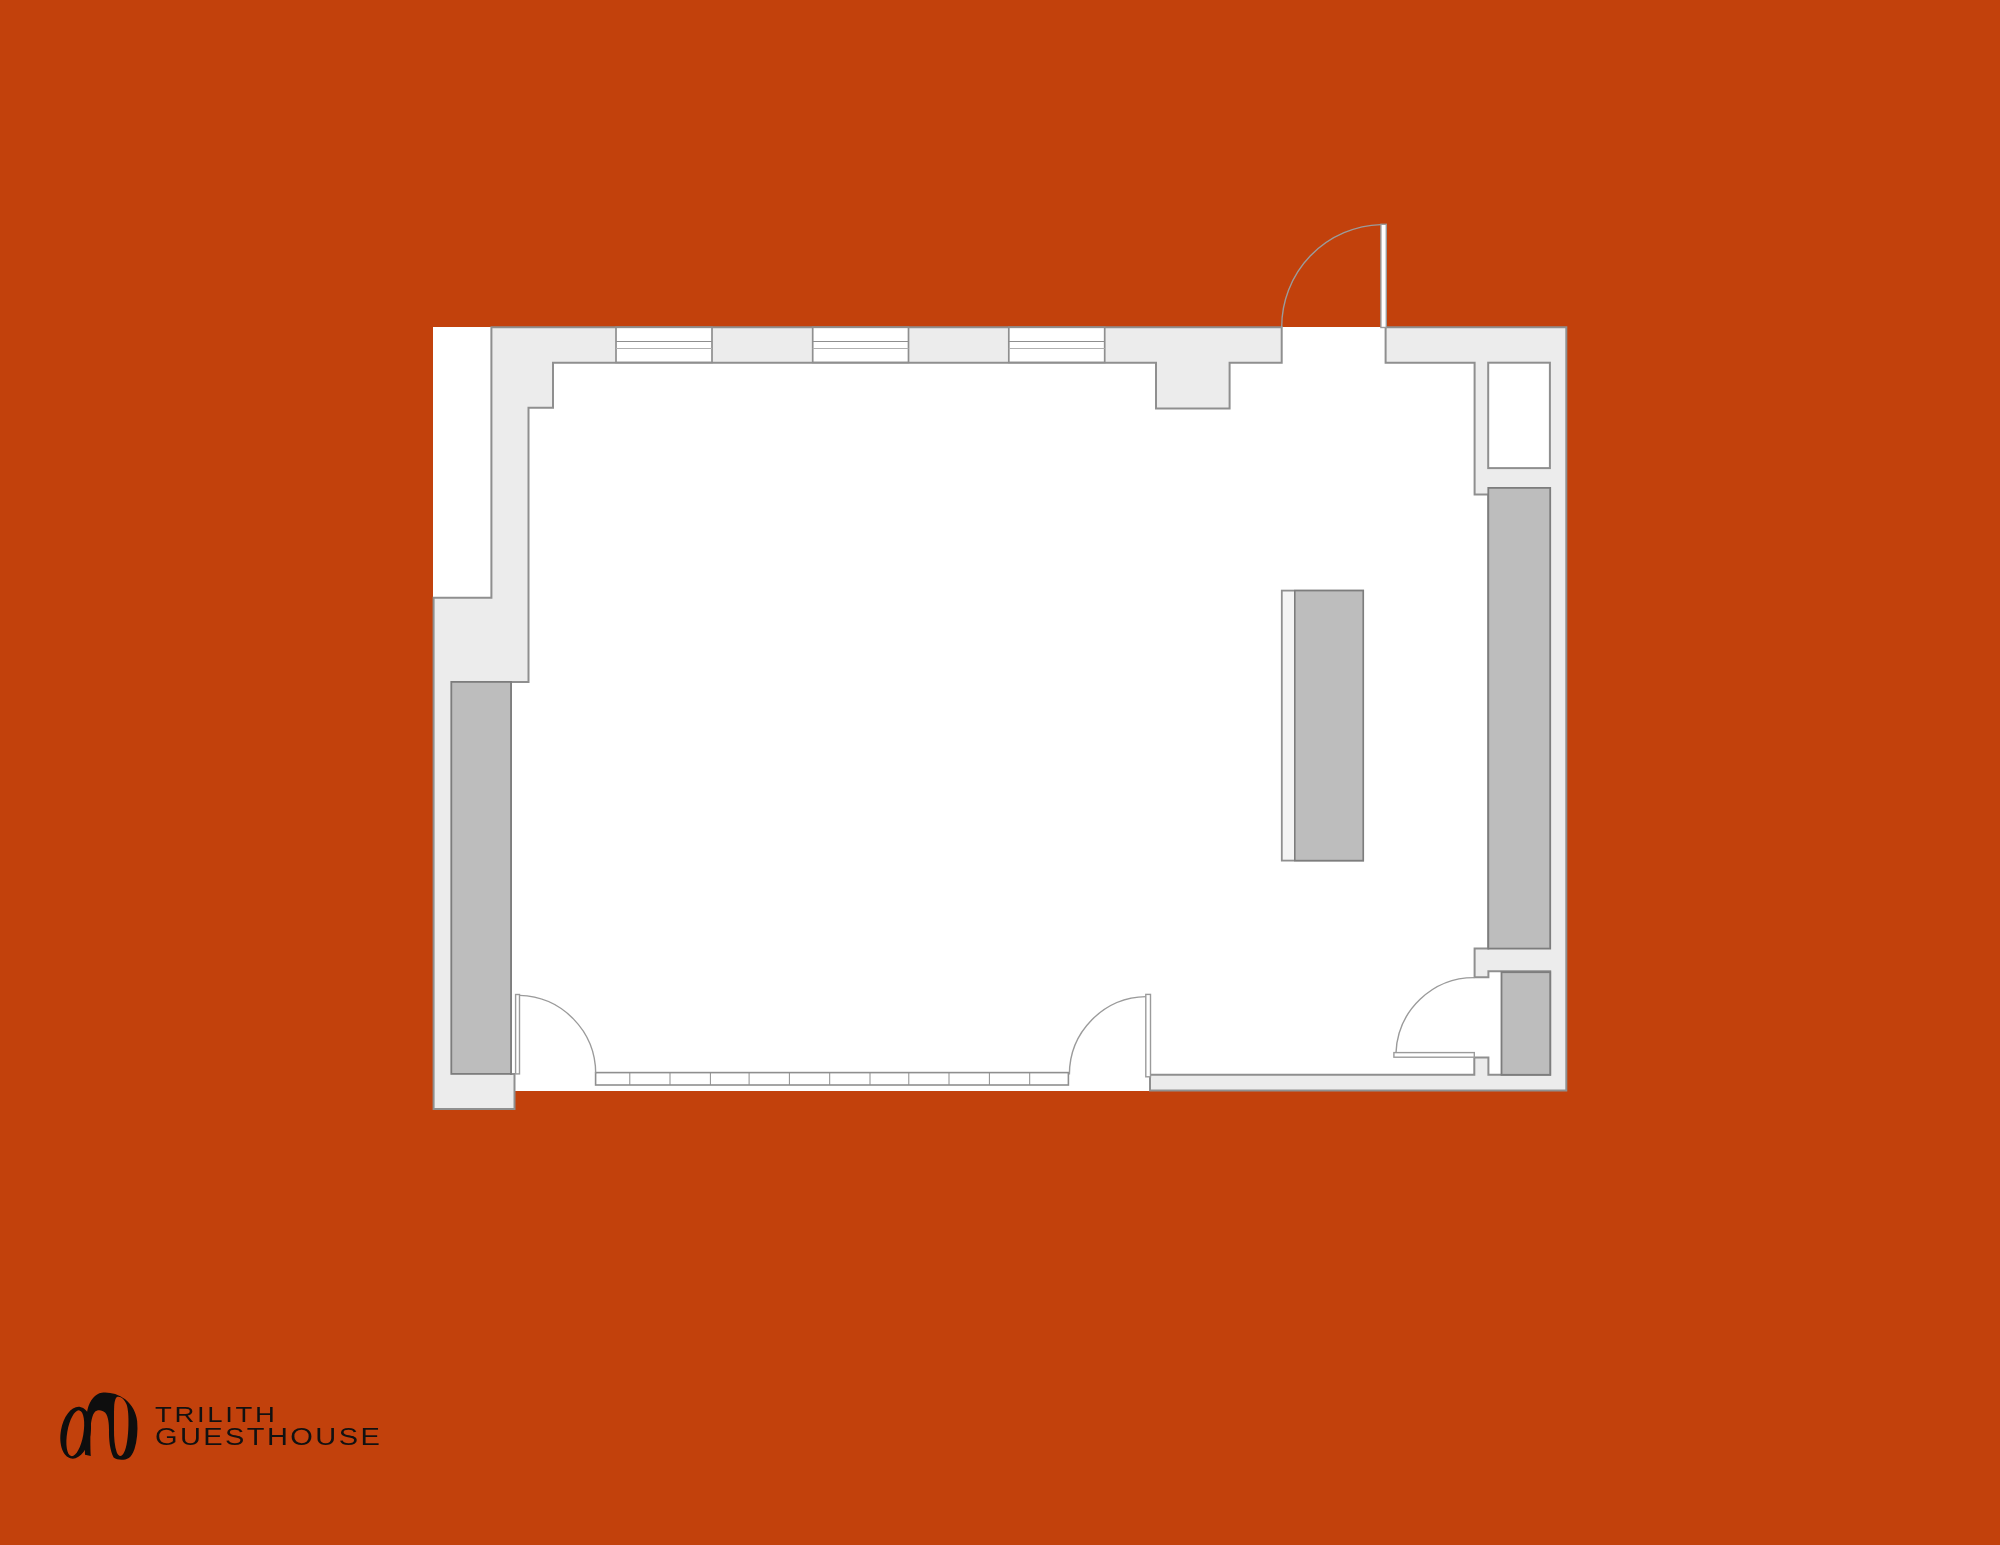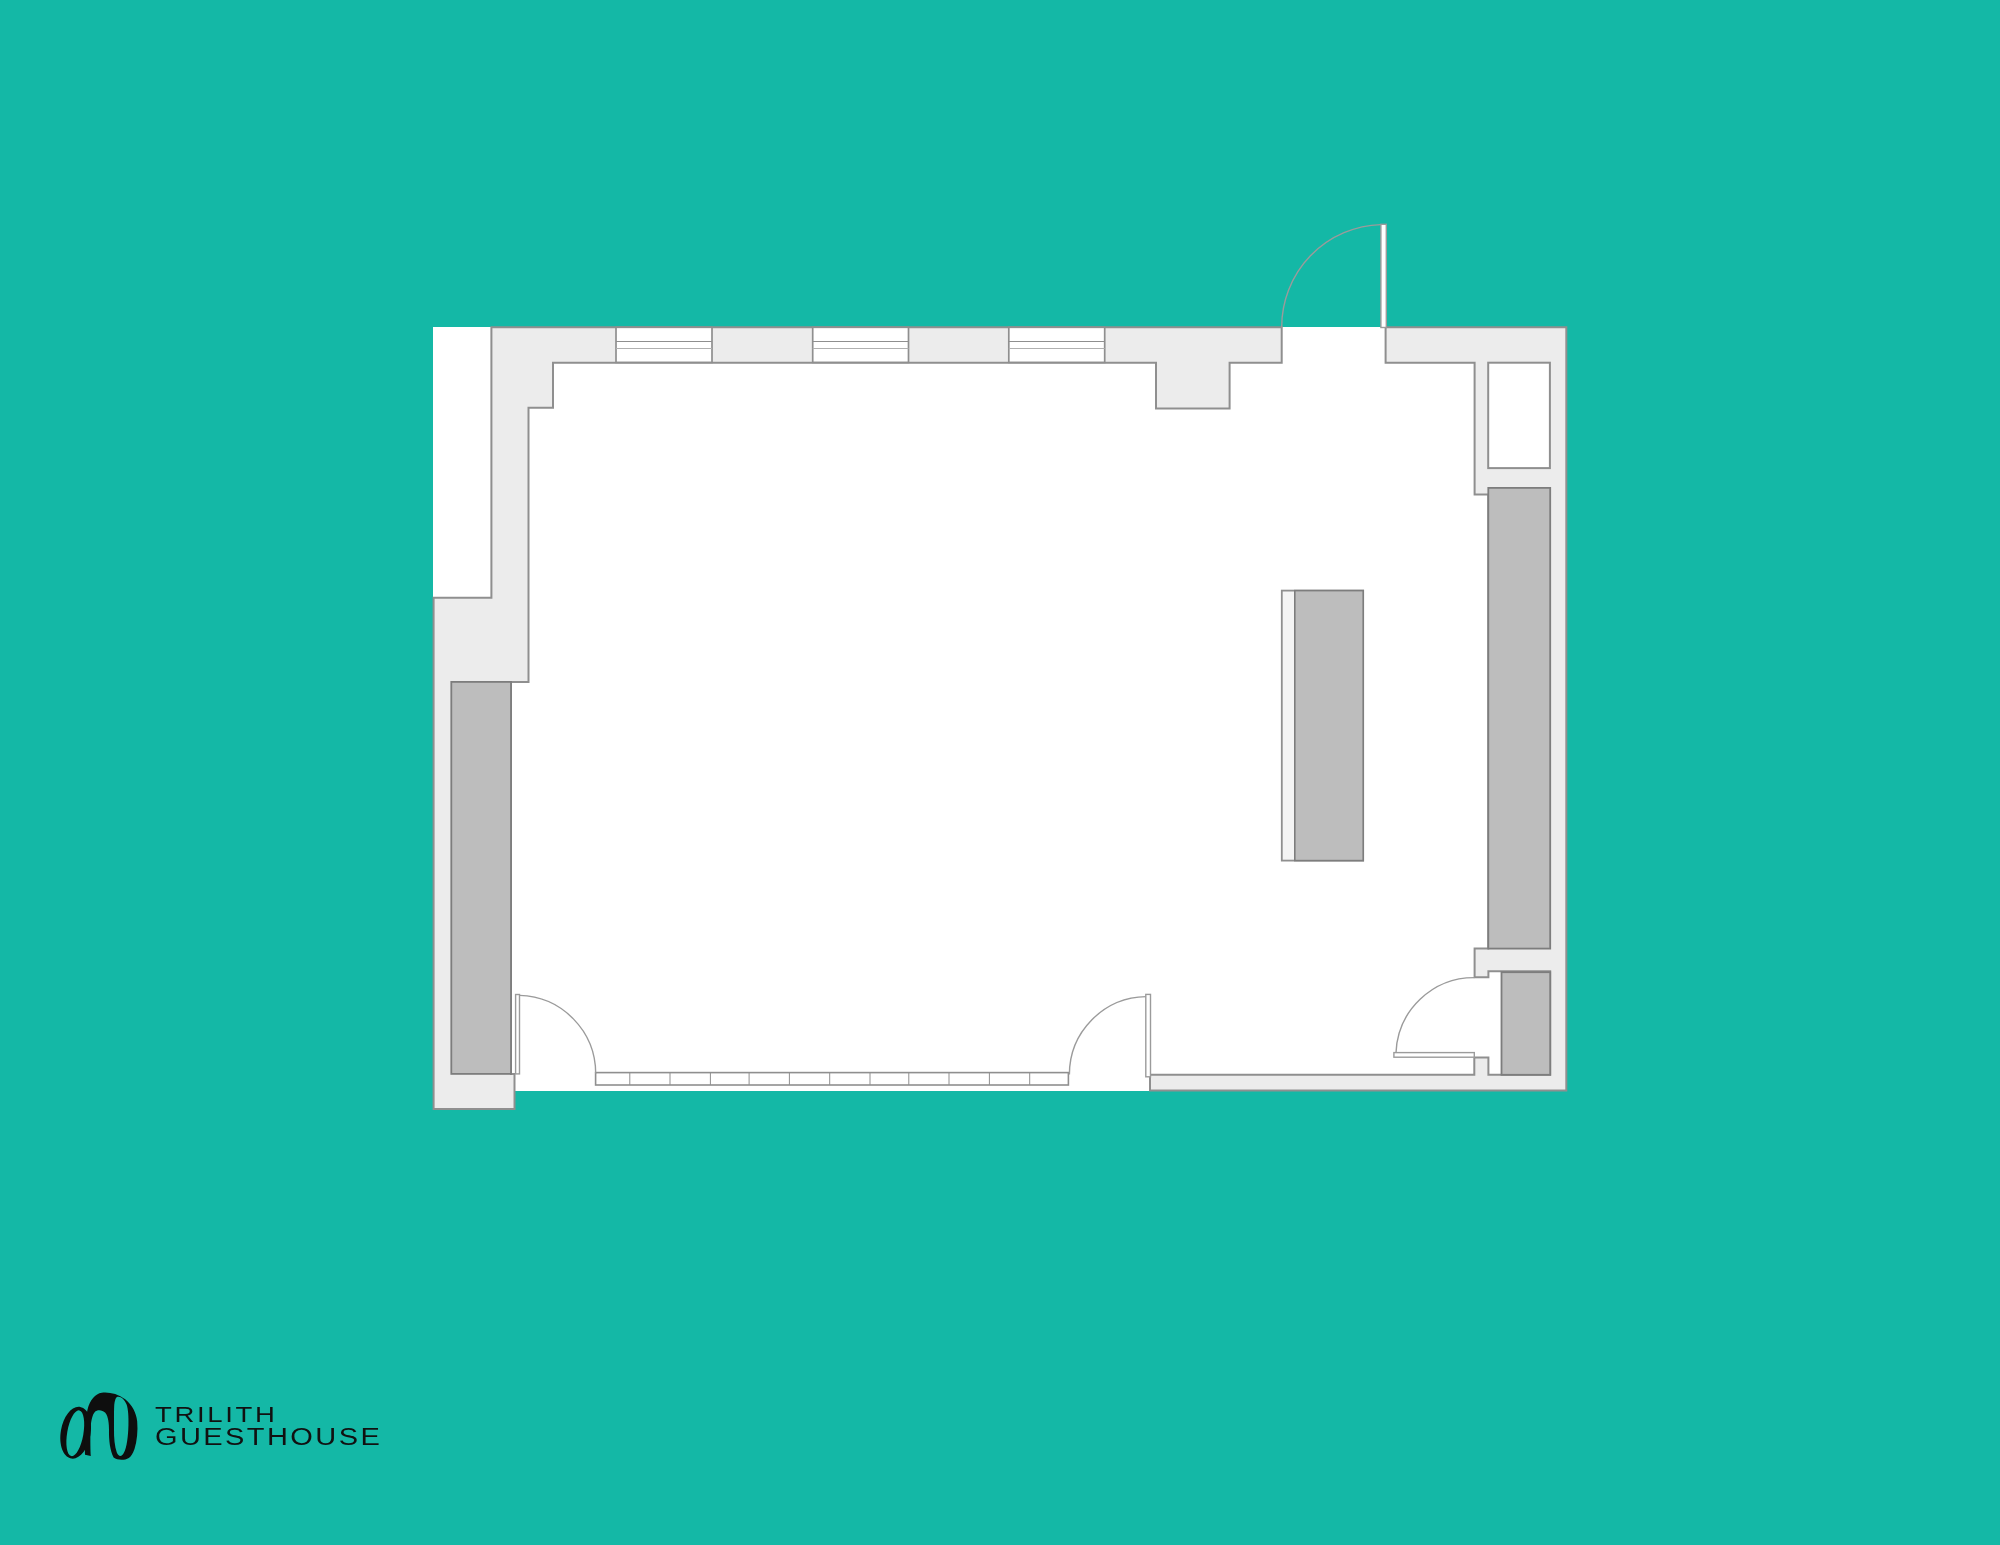--- a/index.html
+++ b/index.html
@@ -1,16 +1,16 @@
 <!DOCTYPE html>
 <html><head>
 <meta charset="utf-8">
 <style>
   html,body{margin:0;padding:0;background:#ffffff;}
-  .page{width:2000px;height:1545px;position:relative;background:#14b8a6;overflow:hidden;}
+  .page{width:2000px;height:1545px;position:relative;background:#c2410c;overflow:hidden;}
   svg{display:block;}
   text{font-family:"Liberation Sans",sans-serif;}
 </style>
 </head>
 <body>
 <div class="page">
 <svg width="2000" height="1545" viewBox="0 0 2000 1545" xmlns="http://www.w3.org/2000/svg">
 
   <rect x="433" y="327" width="1134" height="764" fill="#ffffff"></rect>
 

